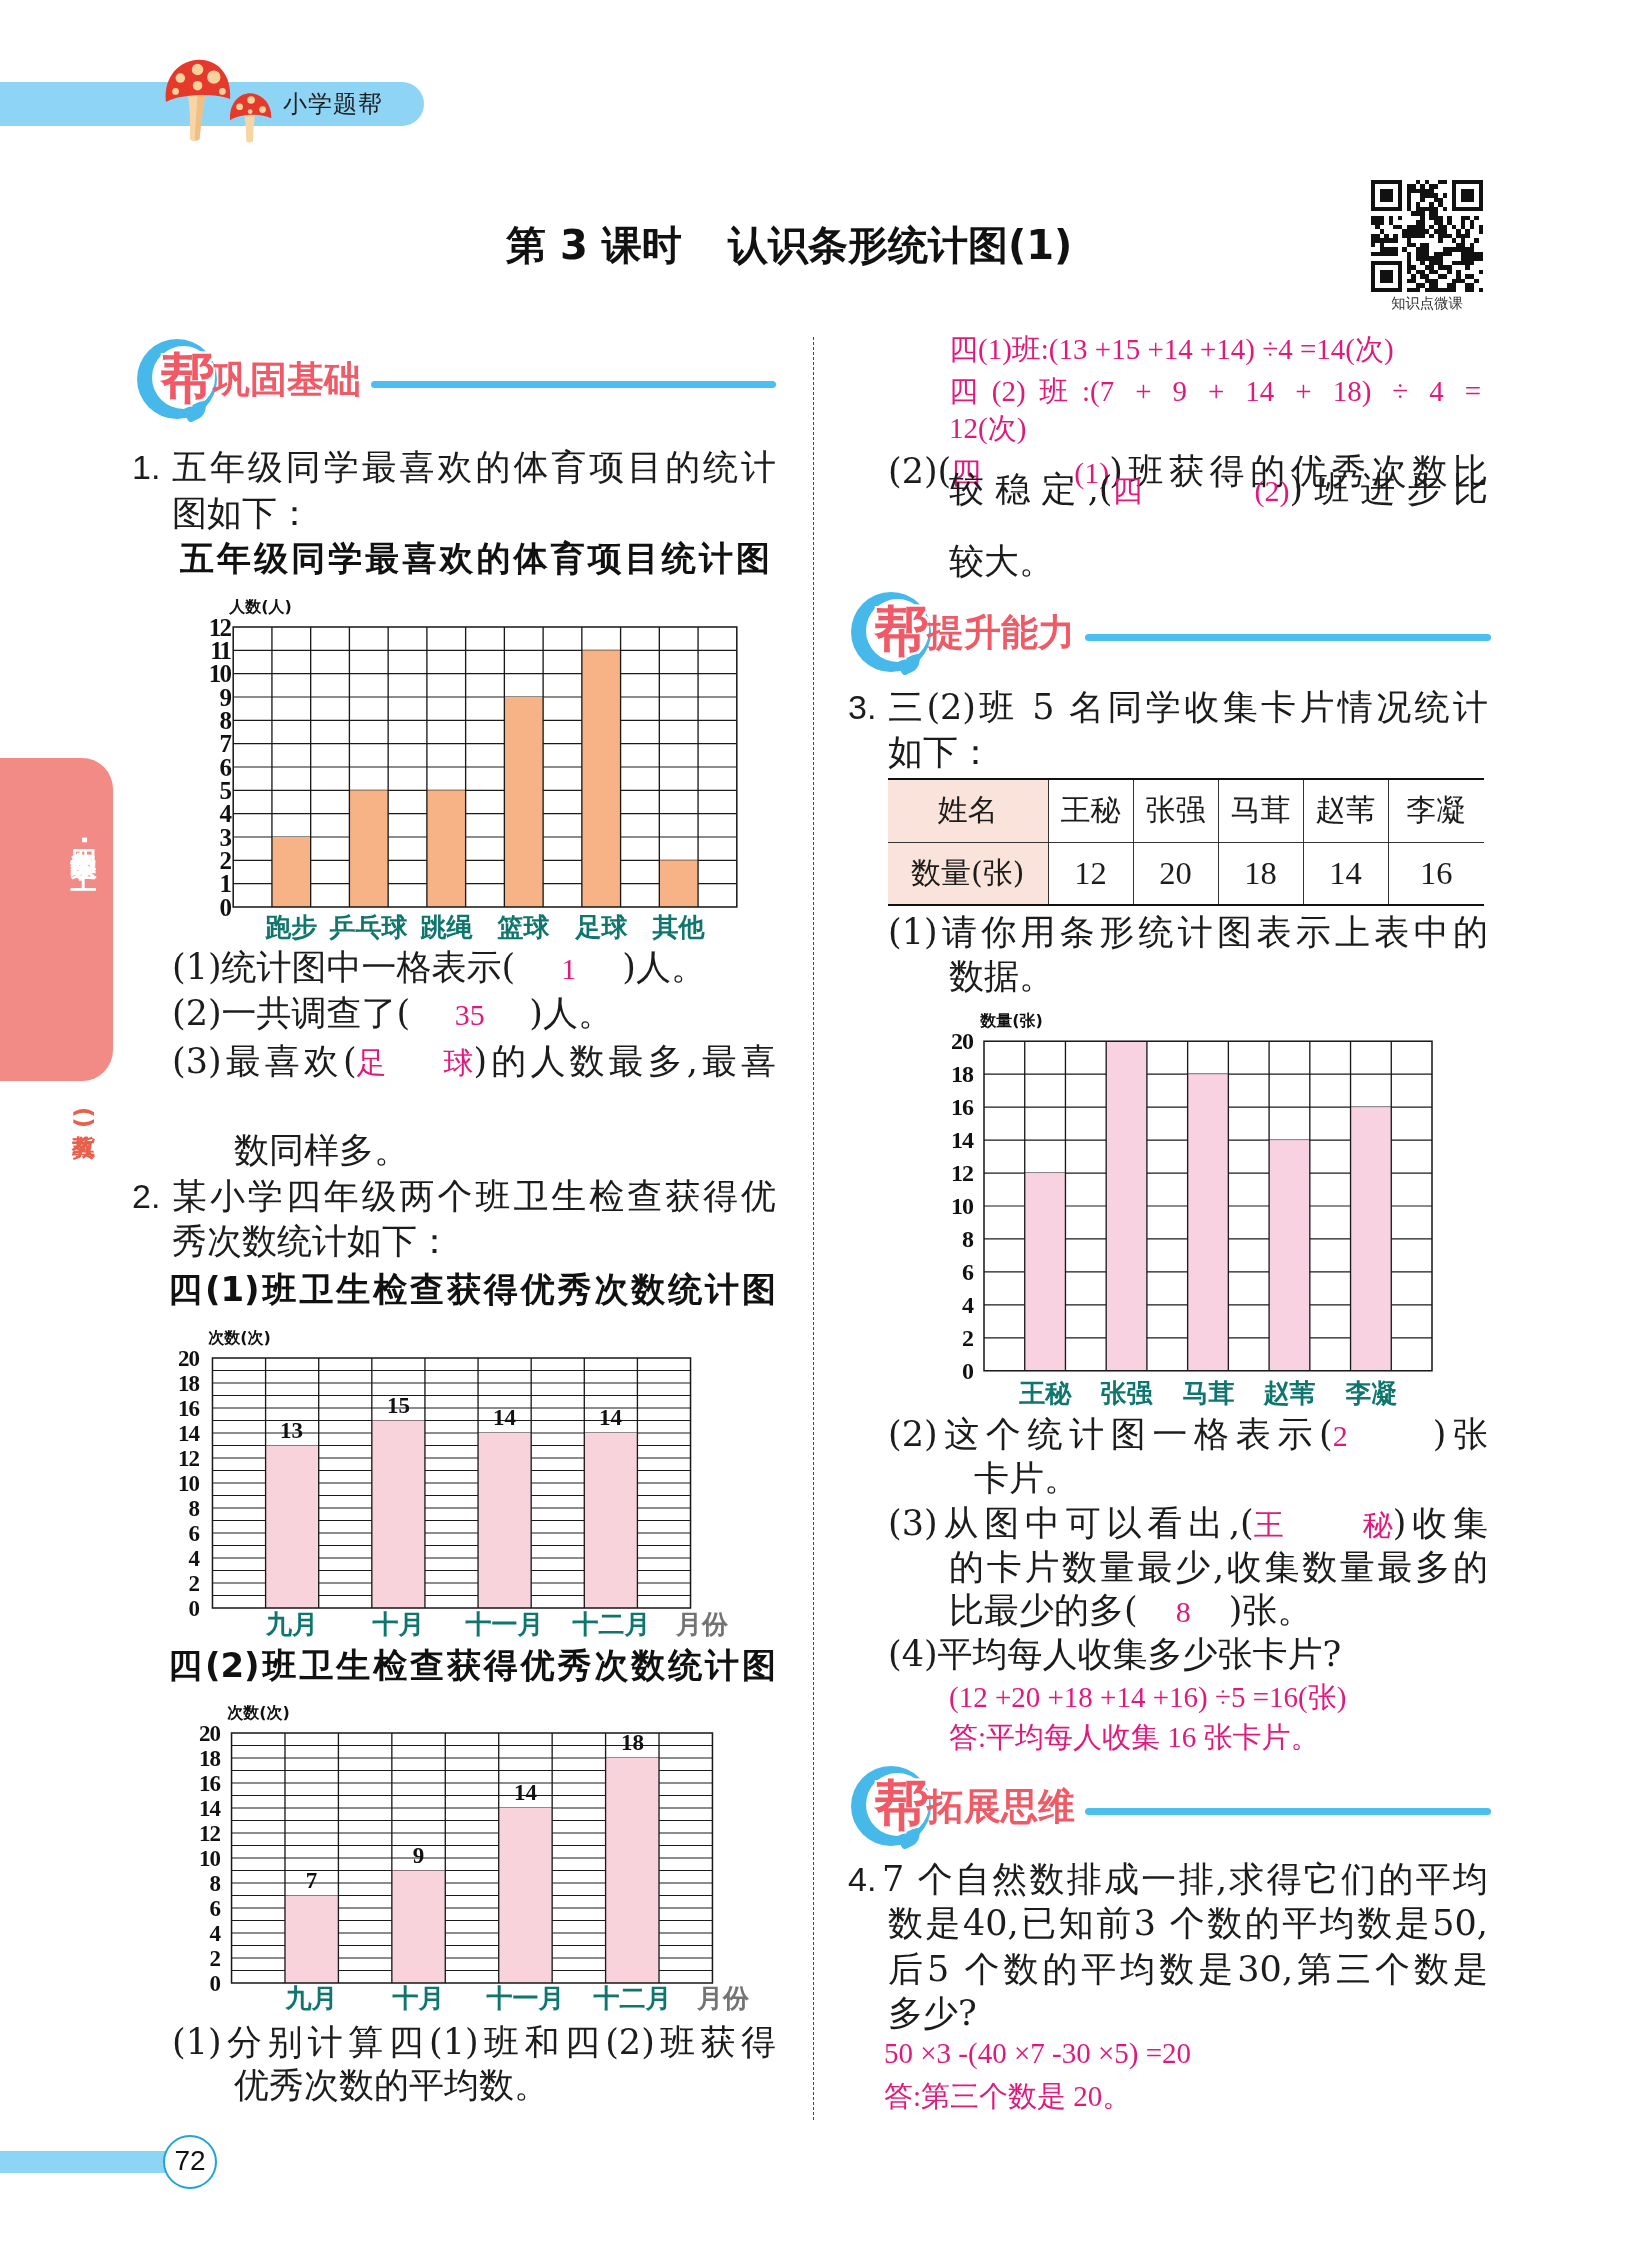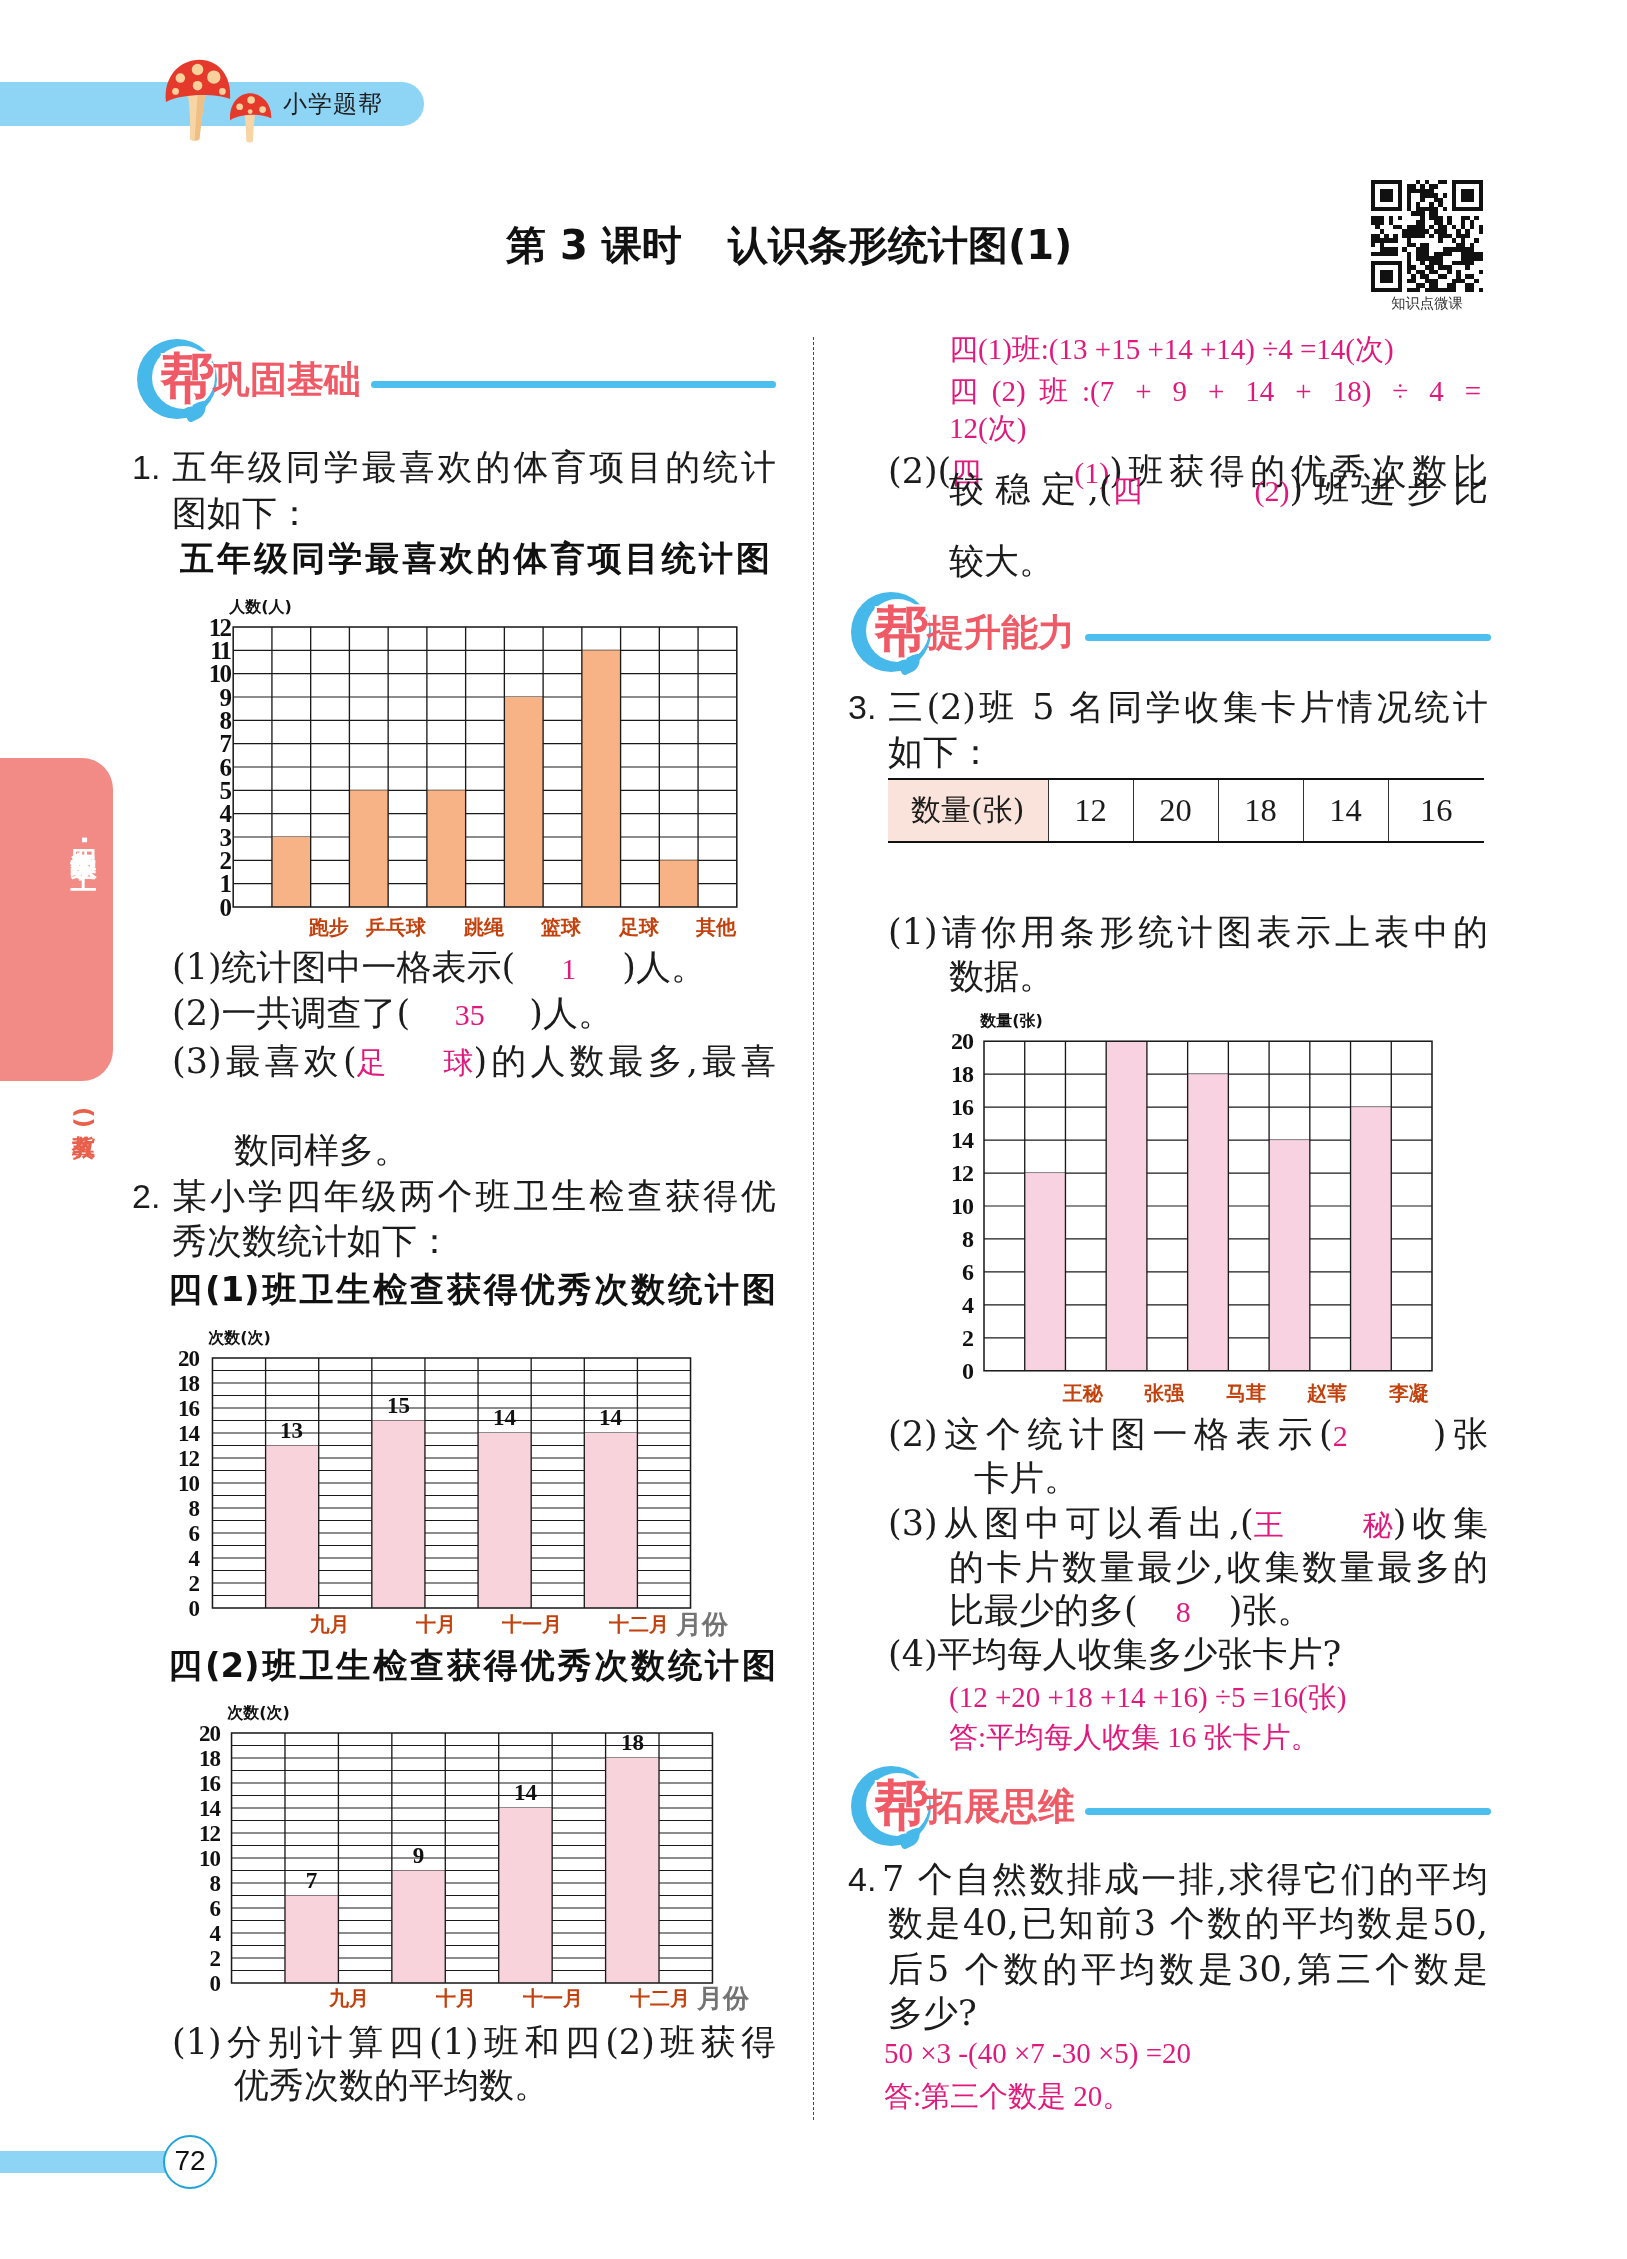--- a/index.html
+++ b/index.html
@@ -58,22 +58,22 @@
     .tbl td.nm{font-size:30px}
     .tbl td.num{font-size:32.5px;font-family:"Liberation Serif","DejaVu Serif",serif}
 
     
     .chart{position:absolute}
     .chart svg{position:absolute;left:0;top:0;overflow:visible}
     .tick{position:absolute;text-align:right;font-weight:bold;width:57px;
       font-family:"Liberation Serif","DejaVu Serif",serif;color:#111}
     .ylab{position:absolute;font-weight:bold;font-size:16px;line-height:31px;white-space:nowrap;
       font-family:"DejaVu Sans","Liberation Sans",sans-serif;color:#111}
-    .cat{position:absolute;font-weight:bold;font-size:20px;line-height:31px;white-space:nowrap;text-align:right;width:115px;
-      font-family:"DejaVu Sans","Liberation Sans",sans-serif;color:#c2410c}
+    .cat{position:absolute;font-weight:bold;font-size:26px;line-height:31px;white-space:nowrap;text-align:center;width:115px;
+      font-family:"DejaVu Sans","Liberation Sans",sans-serif;color:#0f766e}
     .xlab{position:absolute;font-weight:bold;font-size:26px;line-height:31px;white-space:nowrap;
       font-family:"DejaVu Sans","Liberation Sans",sans-serif;color:#737373}
     .vlab{position:absolute;font-weight:bold;font-size:23px;line-height:23px;text-align:center;width:57px;
       font-family:"Liberation Serif","DejaVu Serif",serif;color:#111}
 
     
     .foot-bar{position:absolute;left:0;top:2151px;width:167px;height:22px;background:#8dd4f5}
     .page-num{position:absolute;left:163px;top:2135px;width:54px;height:54px;border:2.9px solid #1ea4db;border-radius:50%;
       background:#fff;text-align:center;line-height:48px;font-size:28px;font-family:"Liberation Sans","DejaVu Sans",sans-serif;color:#111}
   </style>
@@ -687,20 +687,28 @@
   <table class="tbl" style="left:888px;top:778px">
     <colgroup>
         <col style="width:160px">
         <col style="width:85px">
         <col style="width:85px">
         <col style="width:85px">
         <col style="width:85px">
         <col style="width:96px">
       </colgroup>
     <tbody>
+        <tr>
+      <th>姓名</th>
+      <td class="nm">王秘</td>
+      <td class="nm">张强</td>
+      <td class="nm">马茸</td>
+      <td class="nm">赵苇</td>
+      <td class="nm">李凝</td>
+    </tr>
     <tr>
       <th>数量(张)</th>
       <td class="num">12</td>
       <td class="num">20</td>
       <td class="num">18</td>
       <td class="num">14</td>
       <td class="num">16</td>
     </tr>
   </tbody>
     </table>

